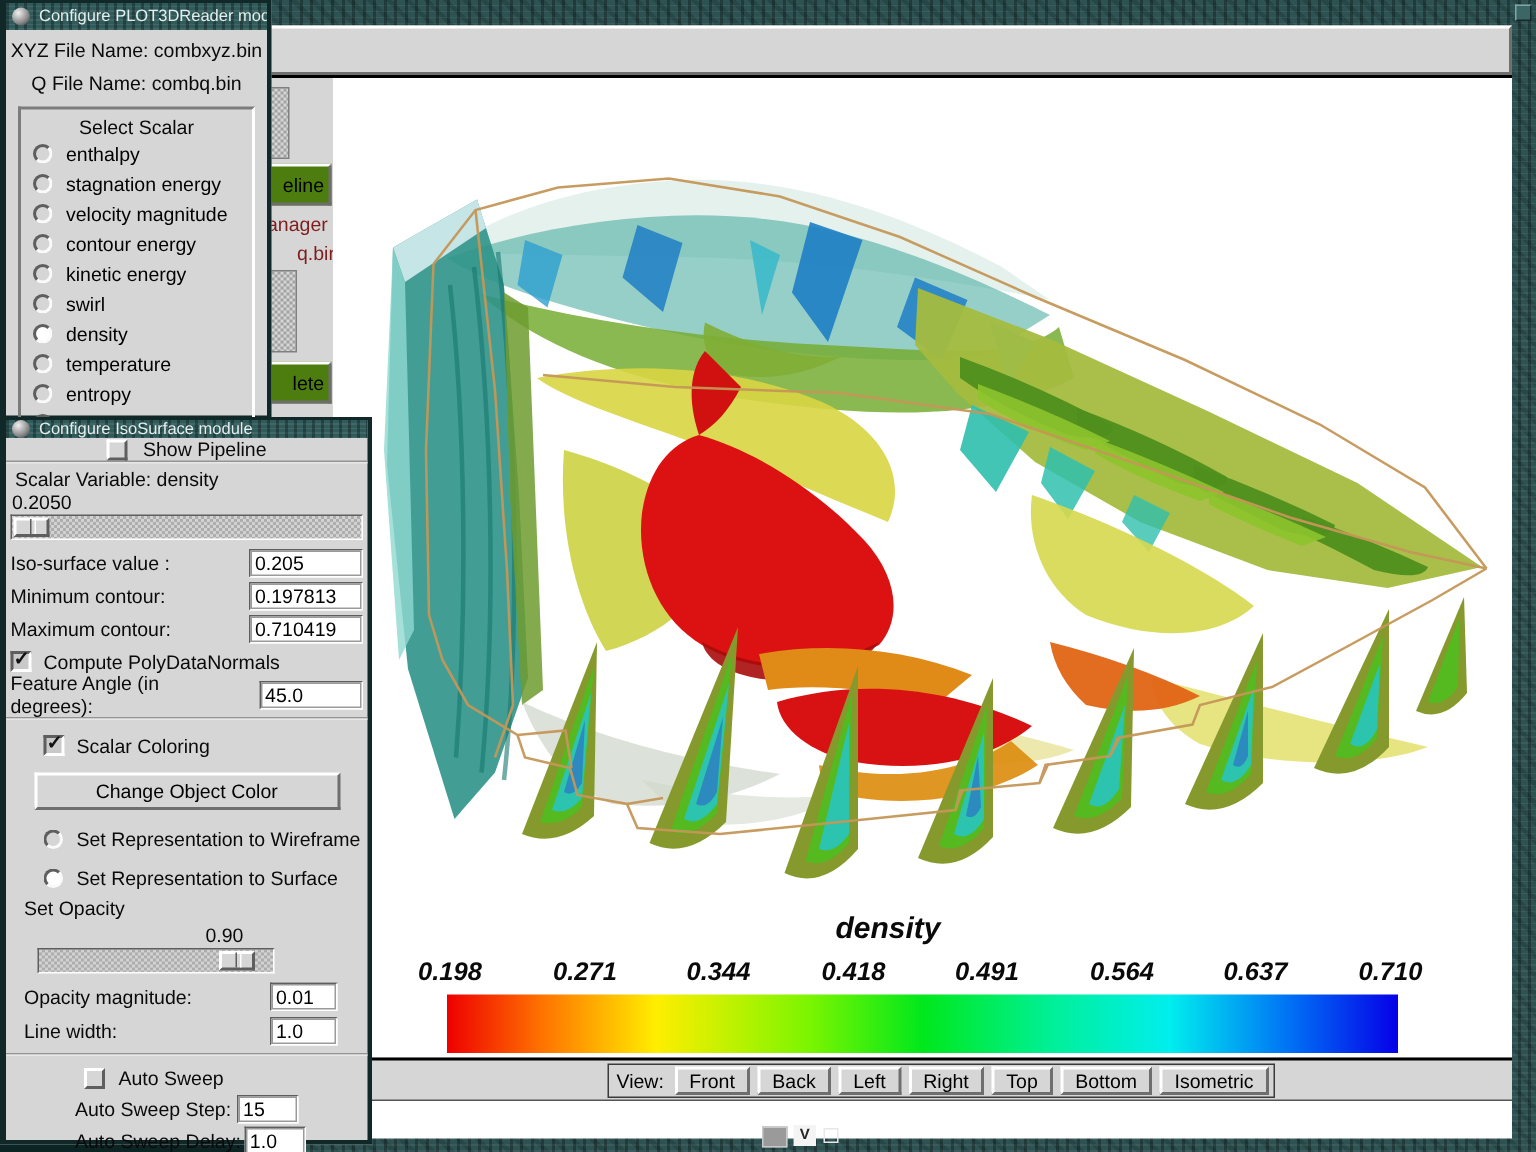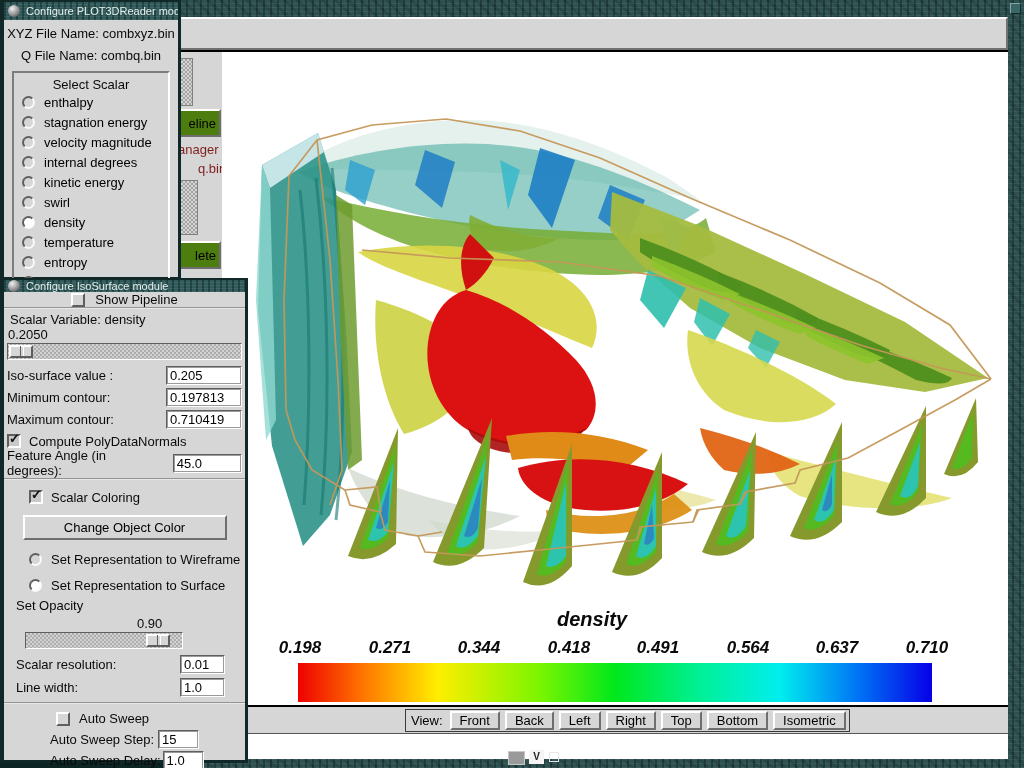--- a/index.html
+++ b/index.html
@@ -326,21 +326,21 @@
     <div class="radiorow">
       <span class="radio"></span>
       <span>stagnation energy</span>
     </div>
     <div class="radiorow">
       <span class="radio"></span>
       <span>velocity magnitude</span>
     </div>
     <div class="radiorow">
       <span class="radio"></span>
-      <span>internal degrees</span>
+      <span>contour energy</span>
     </div>
     <div class="radiorow">
       <span class="radio"></span>
       <span>kinetic energy</span>
     </div>
     <div class="radiorow">
       <span class="radio"></span>
       <span>swirl</span>
     </div>
     <div class="radiorow">
@@ -418,21 +418,21 @@
     <div class="rowflex" style="height:26px; gap:9px; padding-left:22px;">
       <span class="radio selected"></span>
       <span class="lbl13">Set Representation to Surface</span>
     </div>
     <div class="lbl13" style="padding-left:9px; height:18px;">Set Opacity</div>
     <div class="lbl13" style="padding-left:130px; height:16px;">0.90</div>
     <div class="slider" style="margin-left:18px; width:158px;">
       <div class="handle" style="left:120px;"></div>
     </div>
     <div class="rowflex" style="height:23px; margin-top:4px; padding-left:9px;">
-      <span class="lbl13">Scalar resolution:</span>
+      <span class="lbl13">Opacity magnitude:</span>
       <div class="entry" style="width:45px; margin-left:auto; margin-right:17px;">0.01</div>
     </div>
     <div class="rowflex" style="height:23px; padding-left:9px;">
       <span class="lbl13">Line width:</span>
       <div class="entry" style="width:45px; margin-left:auto; margin-right:17px;">1.0</div>
     </div>
   </div>
 
   <div class="sec" style="padding:4px 0 3px;">
     <div class="rowflex" style="height:21px; gap:9px; padding-left:52px;">

